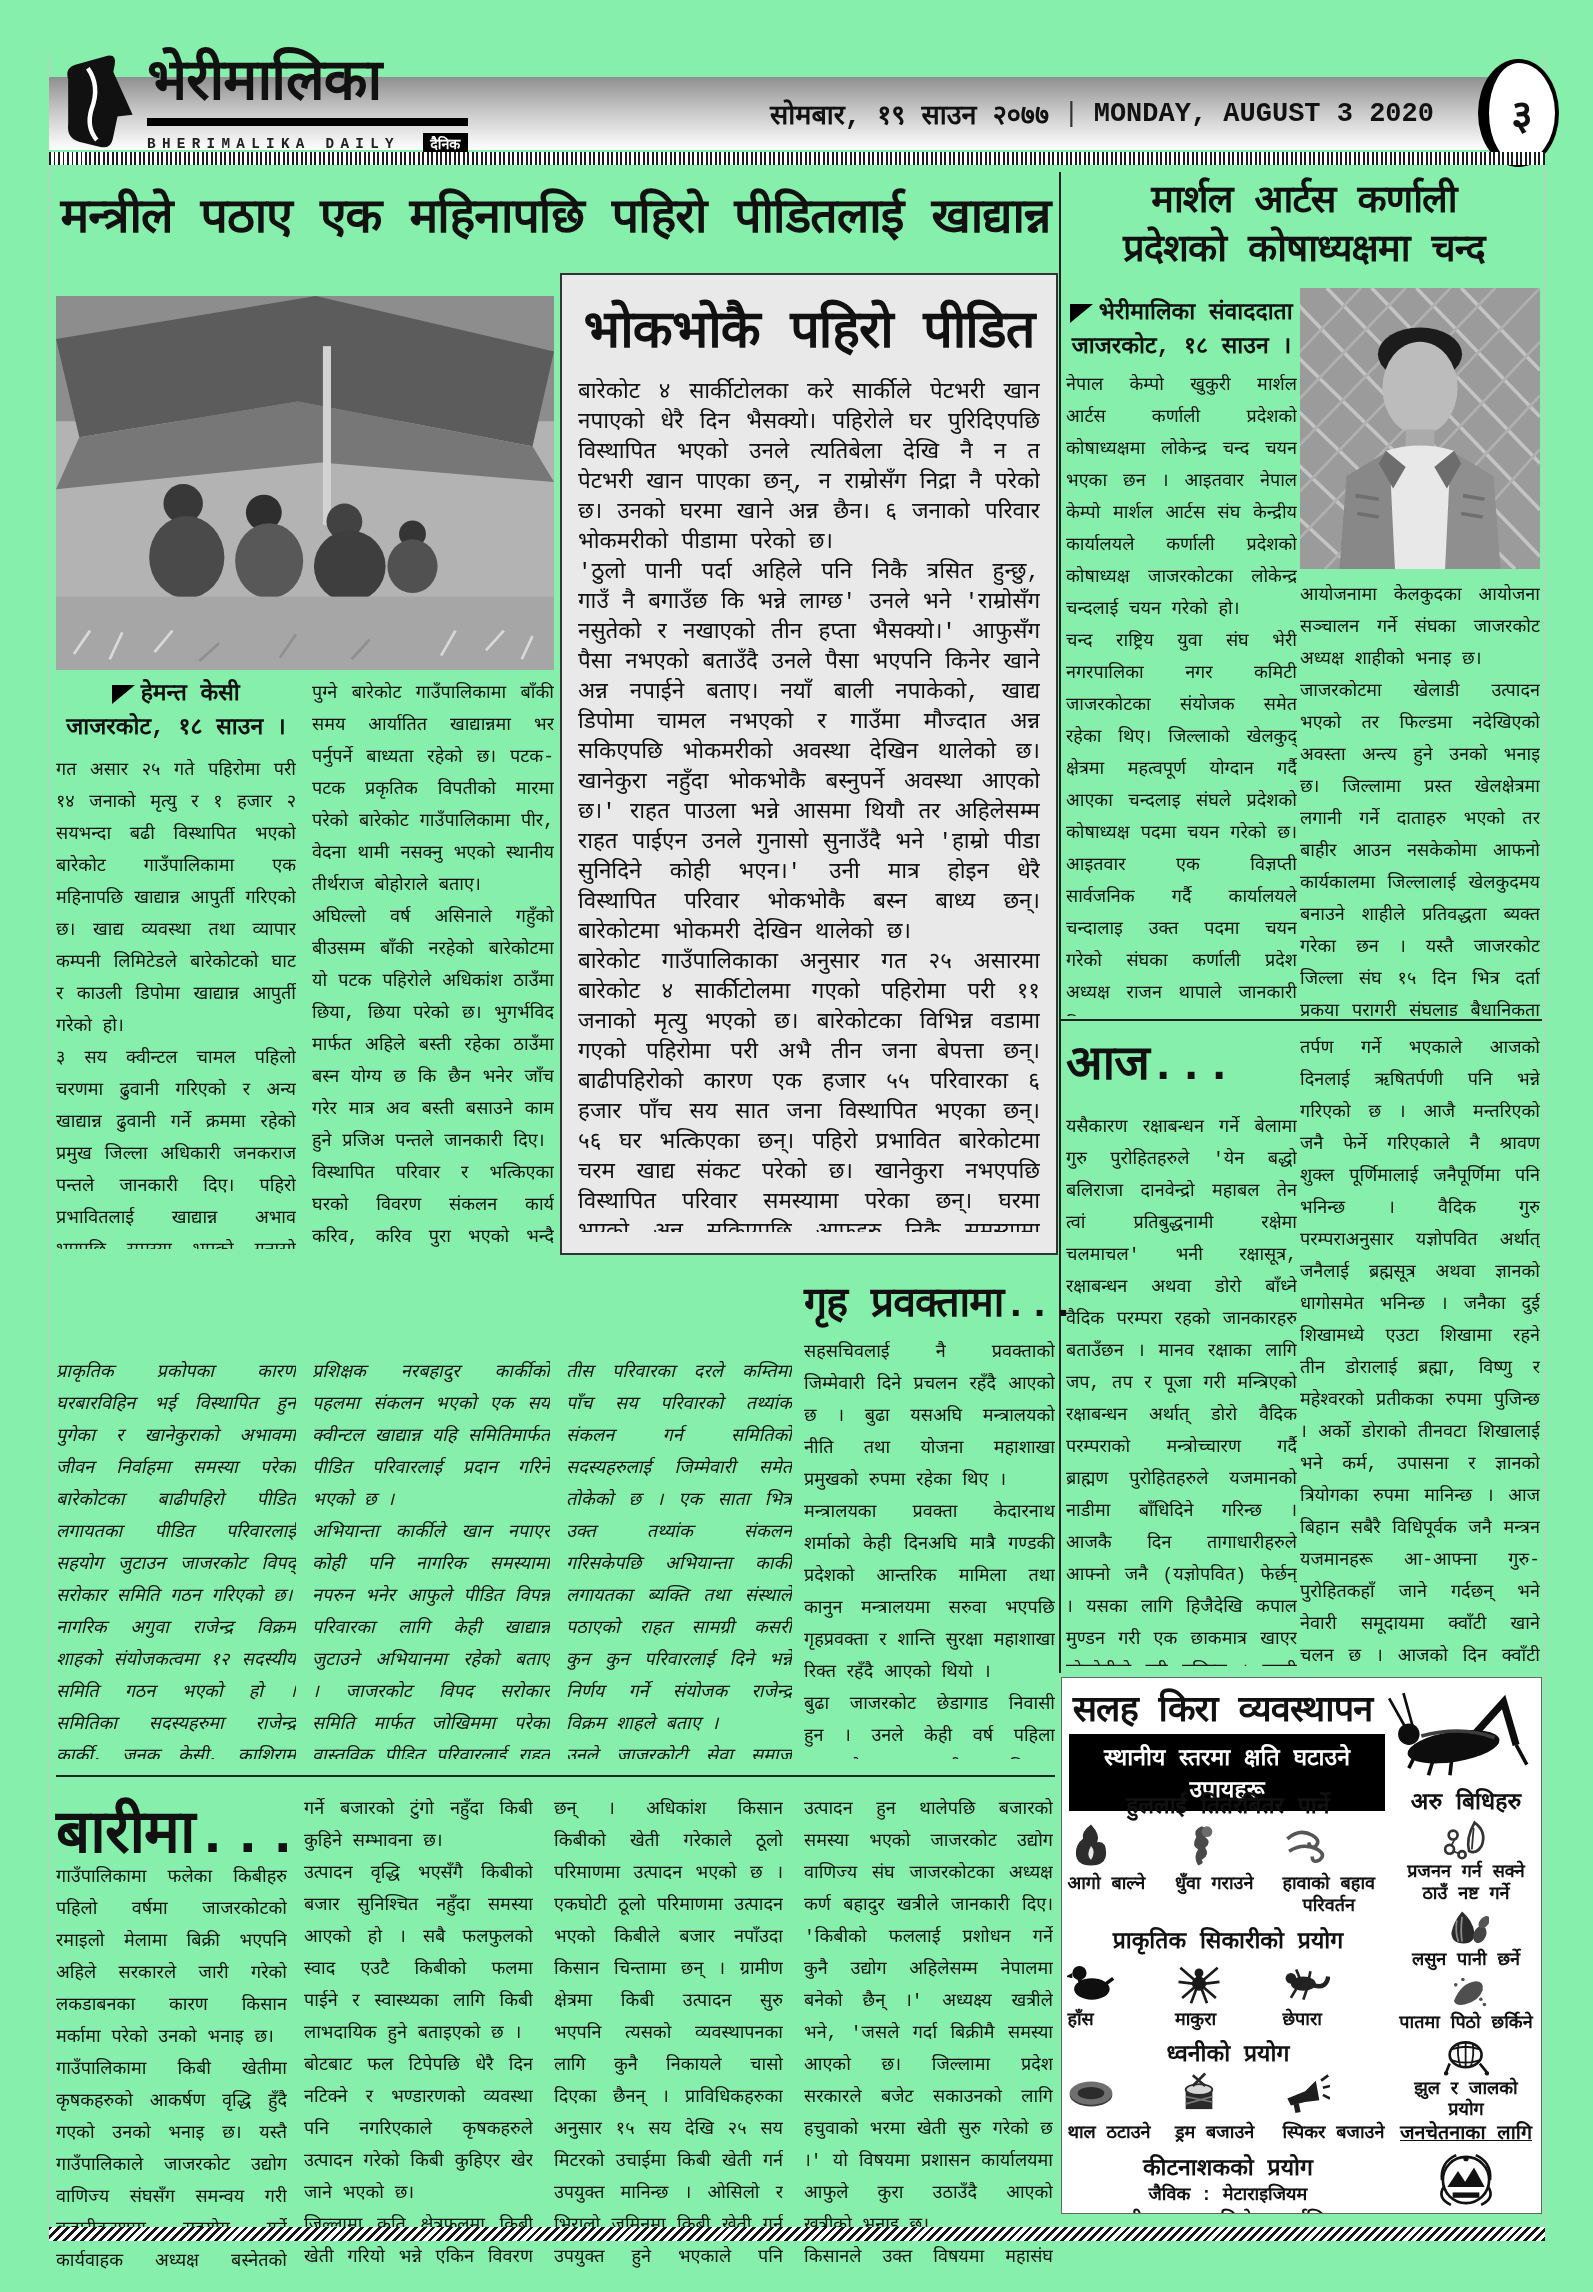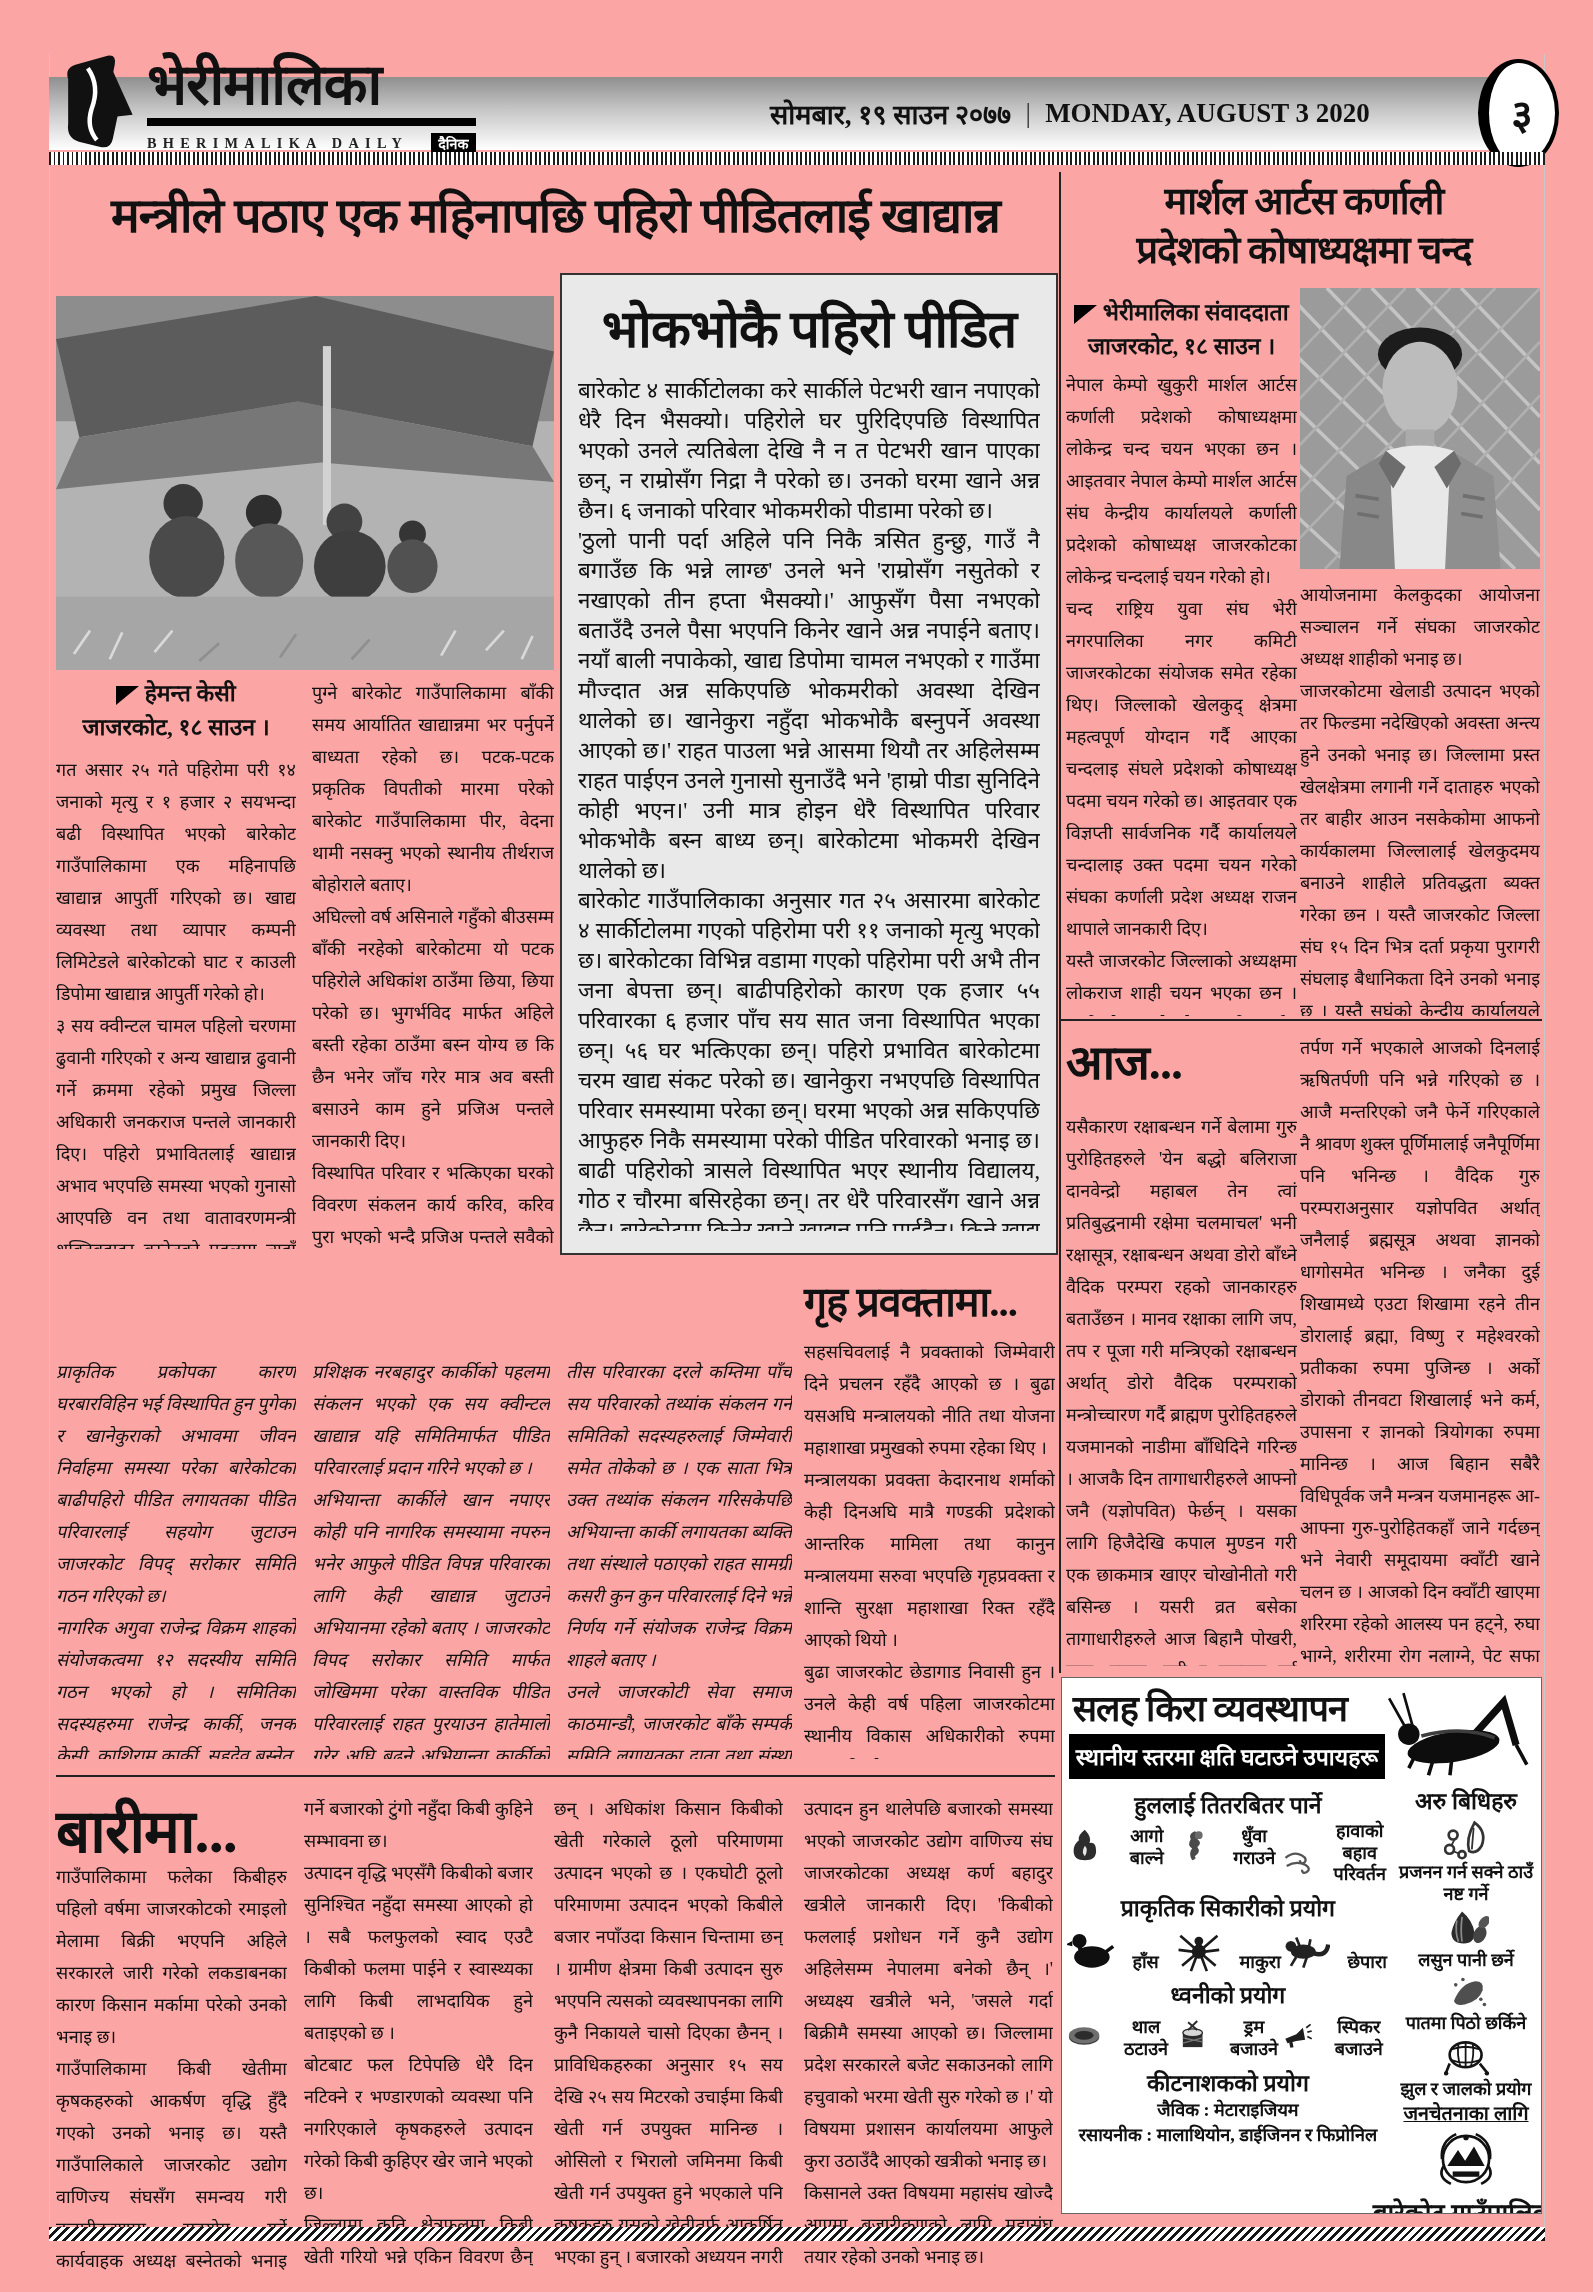--- a/index.html
+++ b/index.html
@@ -1,17 +1,17 @@
 <!DOCTYPE html>
 <html style="font-size:14.3px"><head>
 <meta charset="utf-8">
 <style>
   html,body{margin:0;padding:0;background:#fff;}
-  .page{position:relative;width:1593px;height:2293px;background:#fca5a5;
-        font-family:Liberation Serif, serif;color:#111;overflow:hidden;}
+  .page{position:relative;width:1593px;height:2293px;background:#86efac;
+        font-family:Liberation Mono, monospace;color:#111;overflow:hidden;}
   .abs{position:absolute;}
   .pre{white-space:pre-line;}
   .edge{position:absolute;top:54px;height:2176px;width:0.9px;background:#c9c9c9;}
   
   .mast-band{position:absolute;left:49px;top:77px;width:1496px;height:73px;
              background:linear-gradient(180deg,#8f8f8f 0%,#c6c6c6 45%,#ffffff 100%);}
   .logo-wrap{position:absolute;left:61px;top:52px;display:flex;align-items:flex-start;gap:9px;}
   .logo-title{font-size:57px;font-weight:800;line-height:1.0;border-bottom:8px solid #000;
               padding:3.6px 5.4px 5.4px 0;letter-spacing:-0.9px;}
   .logo-sub{display:flex;align-items:center;gap:23px;margin-top:7.2px;font-size:14.3px;
@@ -54,21 +54,21 @@
   .ad-title{position:absolute;left:10.7px;top:5.4px;font-size:36px;font-weight:800;white-space:nowrap;letter-spacing:-0.9px;}
   .ad-locust{position:absolute;right:7.2px;top:3.6px;width:152px;height:99px;}
   .ad-bar{position:absolute;left:7.2px;top:56px;width:312px;background:#000;color:#fff;
           font-size:23px;font-weight:bold;text-align:center;padding:6.3px 1.8px;}
   .ad-left{position:absolute;left:5.4px;top:106px;width:321px;display:flex;flex-direction:column;
            align-items:center;gap:1.8px;text-align:center;}
   .ad-right{position:absolute;left:333px;top:106px;width:142px;display:flex;flex-direction:column;
             align-items:center;gap:2.7px;text-align:center;}
   .ad-h{font-size:23px;font-weight:800;margin-top:3.6px;}
   .ad-row{display:flex;justify-content:space-between;width:100%;align-items:flex-start;}
-  .ad-item{display:flex;flex-direction:row;align-items:flex-end;width:106px;gap:17px;}
+  .ad-item{display:flex;flex-direction:column;align-items:flex-start;width:106px;gap:5px;}
   .ad-lab{font-size:18px;font-weight:bold;line-height:21.5px;}
   .ad-line{font-size:18px;font-weight:bold;line-height:23px;}
   .aw{text-decoration:underline;}
   .org{font-size:26px;font-weight:800;white-space:nowrap;}
   .icon-s{width:48px;height:48px;}
 </style>
 </head>
 <body>
 
 <div class="page">

